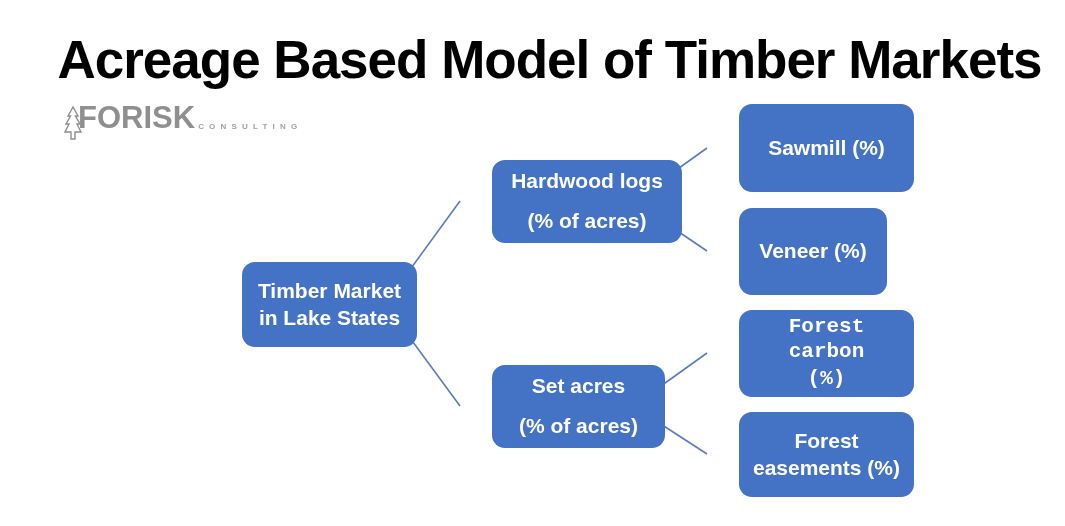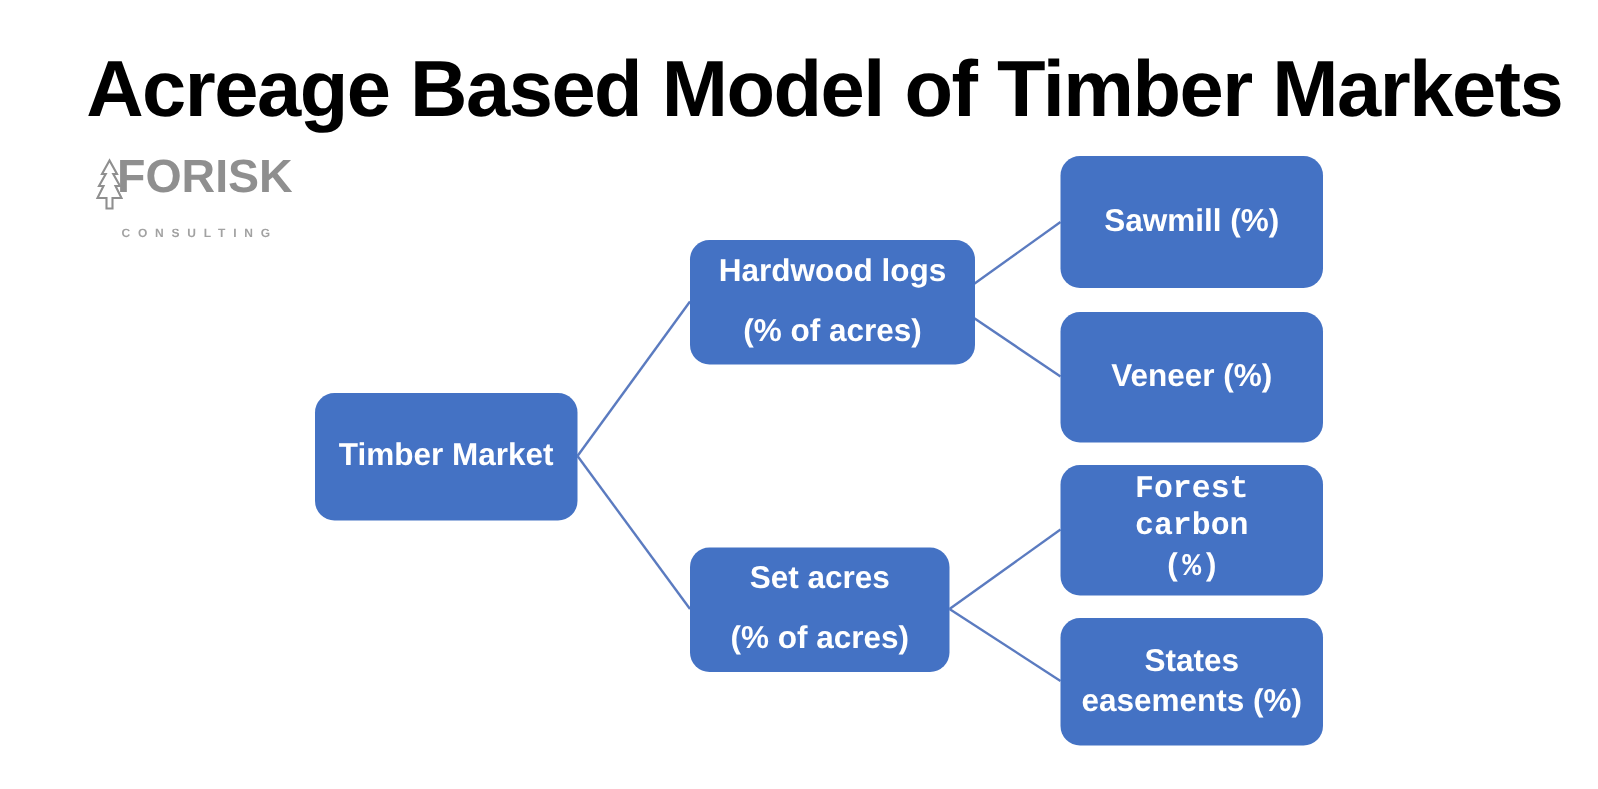--- a/index.html
+++ b/index.html
@@ -22,52 +22,52 @@
     margin:17px;text-align:center;
     font-size:53px;font-weight:700;letter-spacing:-1px;
     color:var(--title-text);
   }
 
   .logo{
     position:absolute;left:62px;top:102px;
     display:flex;align-items:flex-start;
   }
   .logo-tree{margin-right:-6px;margin-top:3px;}
-  .logo-textcol{display:flex;flex-direction:column;align-items:flex-start;}
+  .logo-textcol{display:flex;flex-direction:row;align-items:center;}
   .logo-wordmark{
     font-size:31px;font-weight:700;color:var(--logo-gray);
     letter-spacing:0px;line-height:1;
   }
   .logo-subtitle{
     font-size:8px;font-weight:700;color:var(--logo-gray-light);
     letter-spacing:5.2px;margin-top:19px;margin-left:3px;line-height:1;
   }
 
   .edges{position:absolute;left:0;top:0;width:1065px;height:526px;pointer-events:none;}
   .edges line{stroke:var(--connector);stroke-width:1.6;}
 
   .node{
     position:absolute;
     background:var(--node-fill);
     border-radius:13px;
     color:var(--node-text);
     display:flex;flex-direction:column;align-items:center;justify-content:center;
     text-align:center;
     font-weight:700;font-size:21px;line-height:1.18;
-    box-sizing:border-box;padding:16px 6px;
+    box-sizing:border-box;padding:16px 6px;margin-left:32px;
   }
   .node-line:empty{display:none;}
   .node.tight{gap:2px;}
   .node.spaced{gap:15px;}
 
   .n-root{left:210px;top:262px;width:175px;height:85px;}
   .n-hardwood{left:460px;top:160px;width:190px;height:83px;}
   .n-setasides{left:460px;top:365px;width:173px;height:83px;}
   .n-sawmill{left:707px;top:104px;width:175px;height:88px;}
-  .n-veneer{left:707px;top:208px;width:175px;height:87px;}
+  .n-veneer{left:707px;top:208px;width:148px;height:87px;}
   .n-carbon{left:707px;top:310px;width:175px;height:87px;font-family:Liberation Mono, monospace;}
   .n-easements{left:707px;top:412px;width:175px;height:85px;}
 </style>
 </head>
 <body>
 
 <div class="stage">
 
   <h1 class="slide-title">Acreage Based Model of Timber Markets</h1>
 
@@ -85,20 +85,21 @@
     <line x1="385" y1="304" x2="460" y2="201"></line>
     <line x1="385" y1="304" x2="460" y2="406"></line>
     <line x1="633" y1="201" x2="707" y2="148"></line>
     <line x1="633" y1="201" x2="707" y2="251"></line>
     <line x1="633" y1="406" x2="707" y2="353"></line>
     <line x1="633" y1="406" x2="707" y2="454"></line>
   </svg>
 
   <div class="node tight n-root">
     <div class="node-line">Timber Market</div>
+    <div class="node-line">in Lake States</div>
   </div>
 
   <div class="node spaced n-hardwood">
     <div class="node-line">Hardwood logs</div>
     <div class="node-line">(% of acres)</div>
   </div>
 
   <div class="node spaced n-setasides">
     <div class="node-line">Set acres</div>
     <div class="node-line">(% of acres)</div>
@@ -113,17 +114,17 @@
     <div class="node-line">Veneer (%)</div>
 
   </div>
 
   <div class="node tight n-carbon">
     <div class="node-line">Forest carbon</div>
     <div class="node-line">(%)</div>
   </div>
 
   <div class="node tight n-easements">
-    <div class="node-line">States</div>
+    <div class="node-line">Forest</div>
     <div class="node-line">easements (%)</div>
   </div>
 
 </div>
 
 </body></html>

